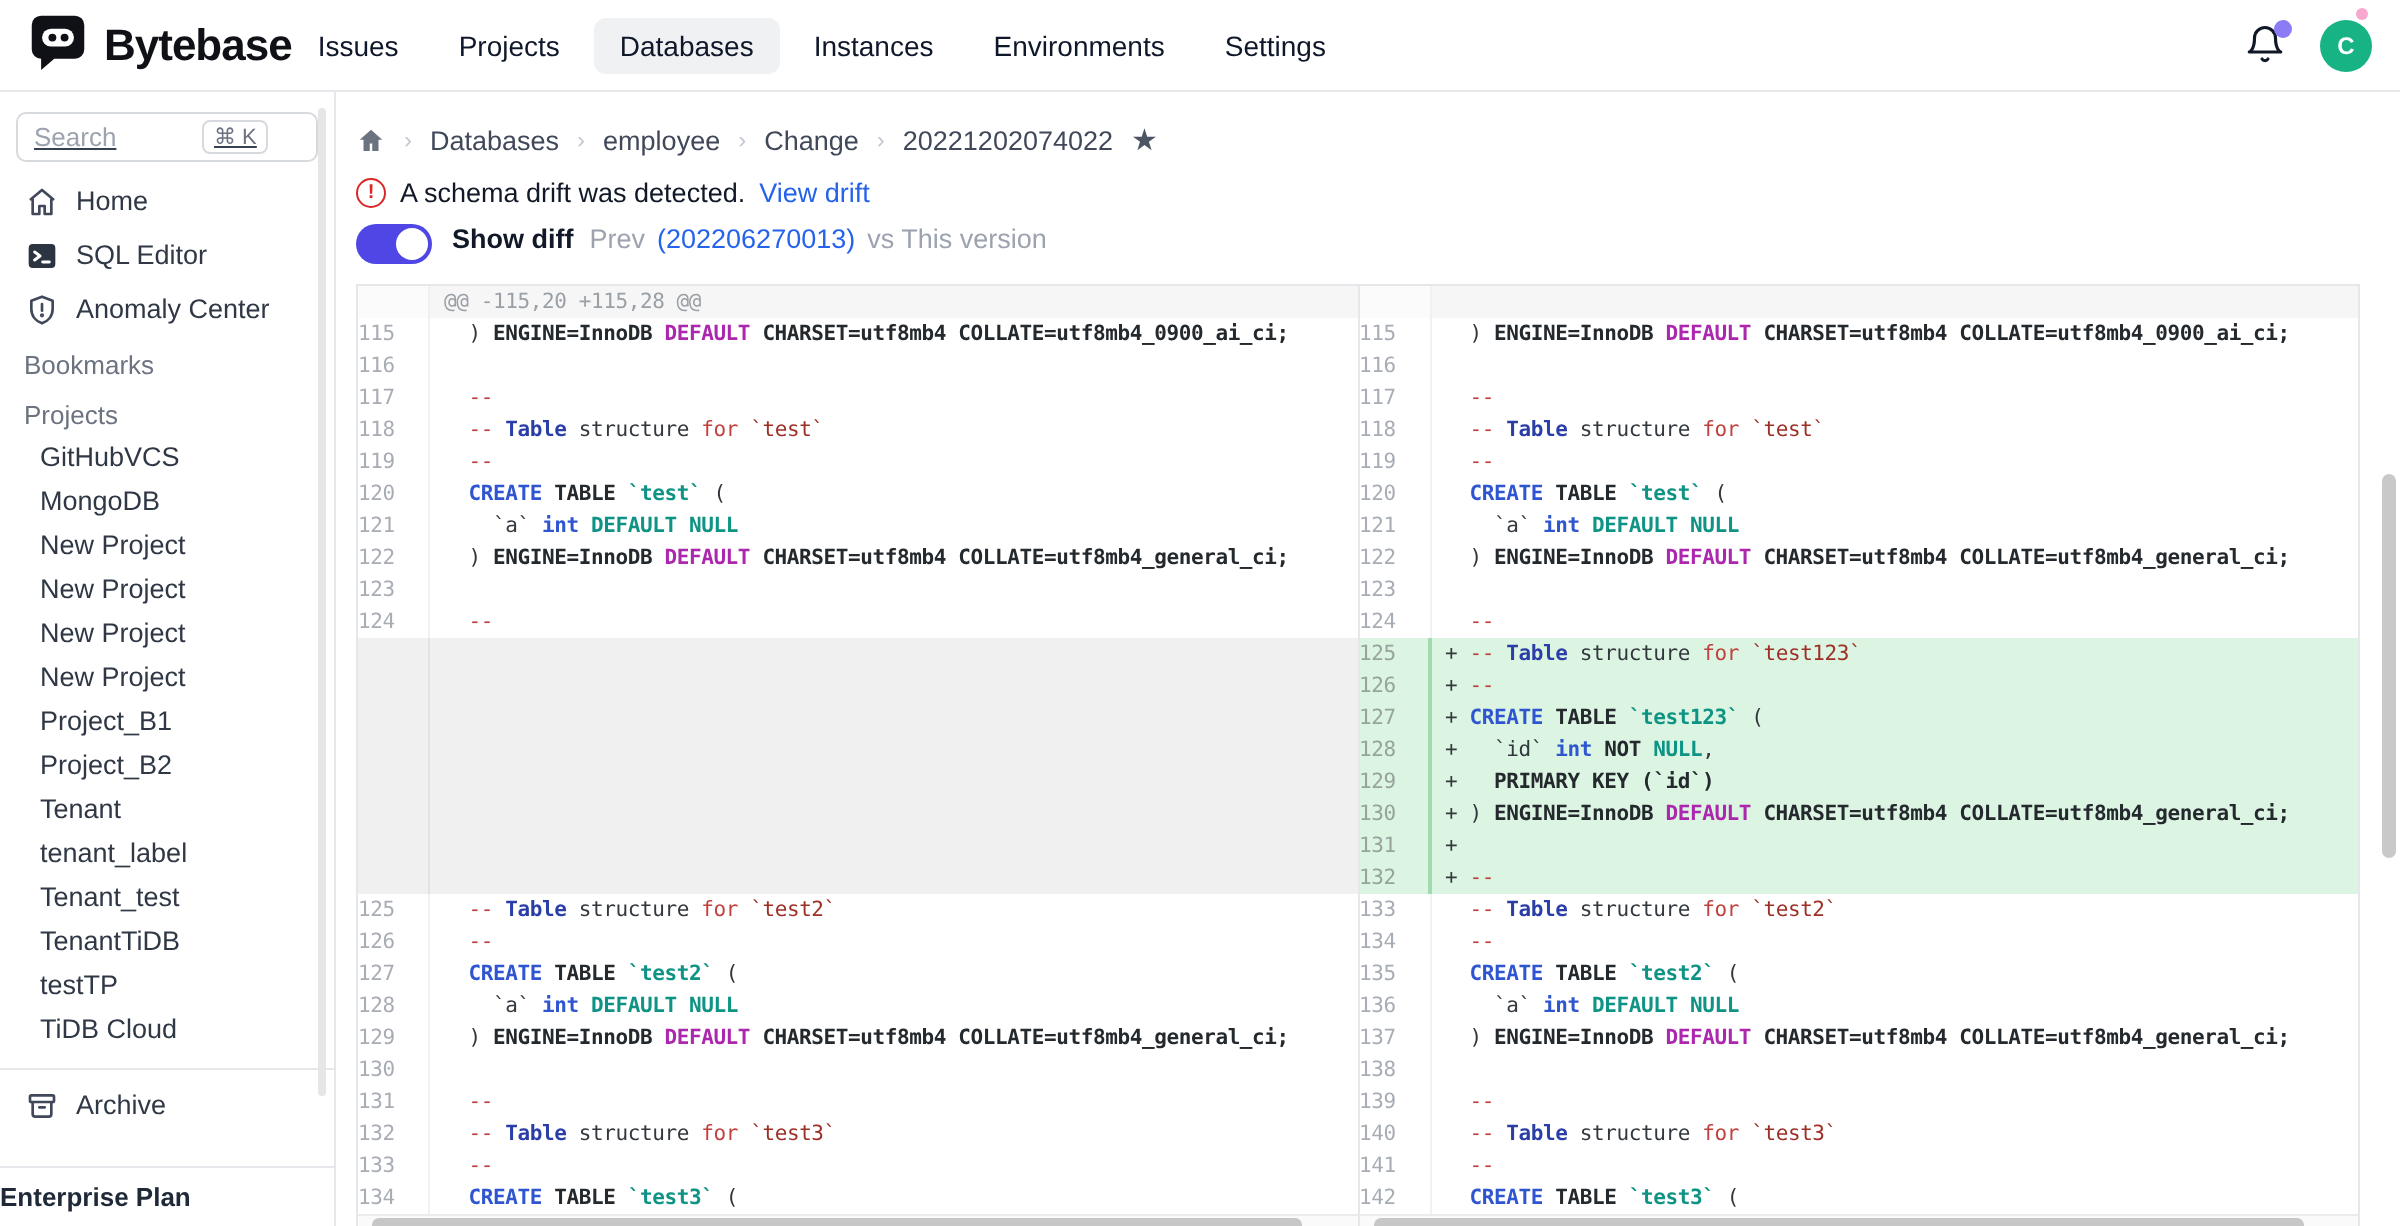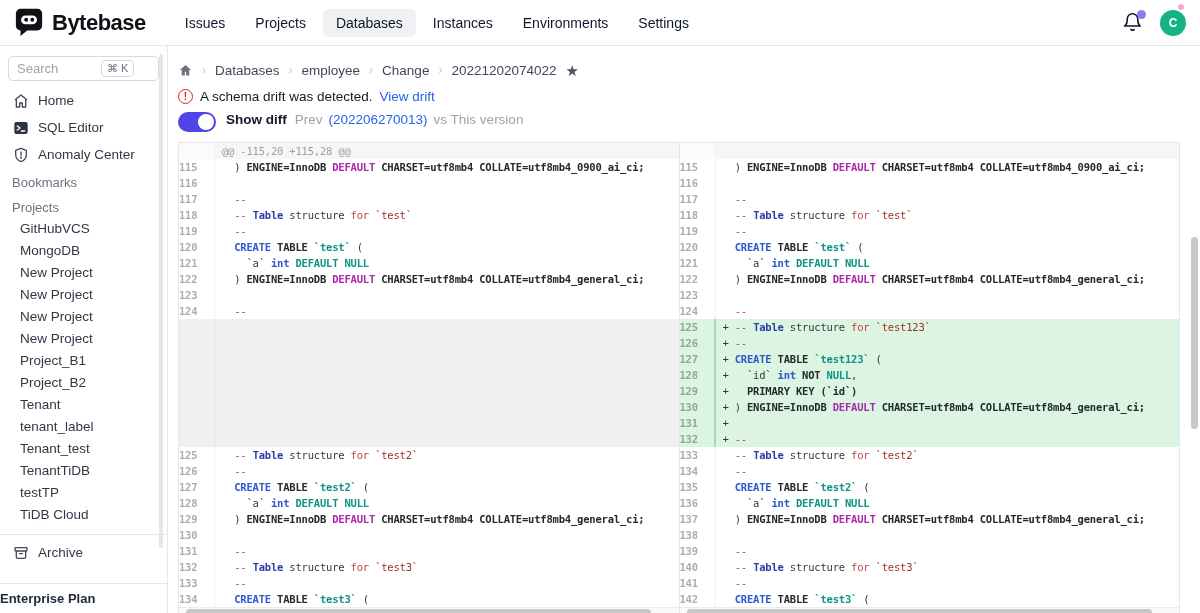--- a/index.html
+++ b/index.html
@@ -2,38 +2,38 @@
 <html><head>
 <meta charset="utf-8">
 <style>
   * { margin:0; padding:0; box-sizing:border-box; }
   html,body { width:1200px; height:613px; overflow:hidden; background:#fff;
     font-family:"Liberation Sans", sans-serif; color:#374151; }
 
   
   .topnav { height:46px; display:flex; align-items:center; padding:0 14px;
     border-bottom:1px solid #e5e7eb; background:#fff; }
-  .brand { display:flex; align-items:center; gap:8px; margin-right:26px; }
+  .brand { display:flex; align-items:center; gap:8px; }
   .brand-name { font-size:22px; font-weight:bold; color:#0f1117; letter-spacing:-0.5px; }
   .navlinks { display:flex; align-items:center; gap:4px; flex:1; }
   .navlink { font-size:14px; color:#0f172a; padding:6px 13px; border-radius:6px; cursor:pointer; }
   .navlink.active { background:#f0f1f3; font-weight:500; }
   .nav-right { display:flex; align-items:center; gap:16px; position:relative; }
   .bell-wrap { position:relative; width:22px; height:22px; }
   .bell-dot { position:absolute; top:-2px; right:-2px; width:9px; height:9px; border-radius:50%; }
   .avatar { width:26px; height:26px; border-radius:50%; color:#fff; font-size:12px;
     font-weight:bold; display:flex; align-items:center; justify-content:center; position:relative; }
   .avatar-dot { position:absolute; top:-6px; right:2px; width:6px; height:6px; border-radius:50%; background:#f8a8cf; }
 
   
   .shell { display:flex; height:567px; }
   .sidebar { width:168px; border-right:1px solid #e5e7eb; display:flex; flex-direction:column;
     position:relative; background:#fff; flex-shrink:0; }
   .search-box { margin:10px 8px 6px 8px; height:25px; border:1px solid #d6d9de; border-radius:5px;
-    display:flex; align-items:center; padding:0 4px 0 8px; }
+    display:flex; align-items:center; padding:0 4px 0 8px;text-decoration:underline; }
   .search-box input { border:none; outline:none; width:84px; font-size:13px; color:#374151;
     font-family:"Liberation Sans", sans-serif; background:transparent; }
   .search-box input::placeholder { color:#9ca3af; }
   .kbd { font-size:11px; color:#6b7280; border:1px solid #d6d9de; border-radius:4px;
     padding:1px 5px; background:#fff; white-space:nowrap; }
   .side-item { display:flex; align-items:center; gap:9px; padding:5px 12px; font-size:13.5px;
     color:#303846; cursor:pointer; height:27px; }
   .side-item .ic { width:17px; height:17px; flex-shrink:0; display:flex; align-items:center; justify-content:center; }
   .side-label { font-size:13px; color:#6b7280; padding:7px 12px 3px 12px; }
   .proj-item { font-size:13.5px; color:#303846; padding:3px 12px 3px 20px; height:22px; cursor:pointer; }
@@ -62,21 +62,21 @@
   .toggle-label { font-weight:bold; color:#111827; }
   .muted { color:#9ca3af; }
 
   
   .diff { margin-top:10px; border:1px solid #e5e7eb; display:flex; background:#fff; }
   .pane { flex:1; min-width:0; }
   .pane.left { border-right:1px solid #e5e7eb; }
   .drow { display:flex; height:16px; font-family:"DejaVu Sans Mono", monospace;
     font-size:10.5px; line-height:16px; letter-spacing:-0.2px; }
   .drow .ln { width:36px; flex-shrink:0; text-align:right; padding-right:23px; color:#a8adb5;
-    border-right:1px solid #f1f1f1;font-weight:bold; }
+    border-right:1px solid #f1f1f1; }
   .drow .code { flex:1; min-width:0; padding-left:7px; white-space:pre; overflow:hidden; color:#32383e; }
   .drow.hunk .ln { background:#fbfbfb; border-right-color:#f1f1f1; }
   .drow.hunk .code { background:#f6f6f6; color:#9aa0a6; }
   .drow.add .ln { background:#dcf5e2; border-right:2px solid #a3d9b1; color:#97a39b; }
   .drow.add .code { background:#dcf5e2; }
   .drow.gaprow .ln { background:#f0f0f0; border-right-color:#e2e2e2; }
   .drow.gaprow .code { background:#f0f0f0; }
   .sB { font-weight:bold; }
   .hscroll { height:9px; background:#fafafa; border-top:1px solid #ececec; position:relative; }
   .hscroll .thumb { position:absolute; top:1px; left:1.5%; width:93%; height:7px;

